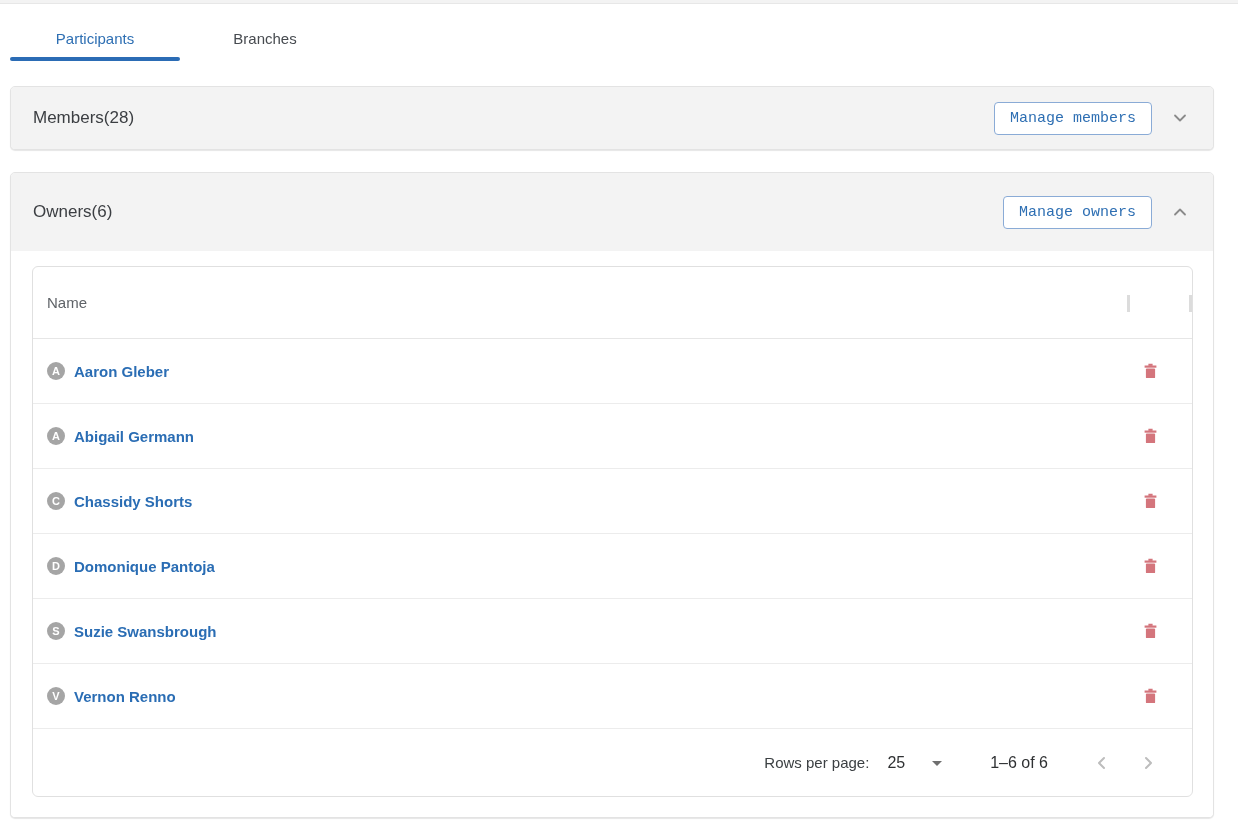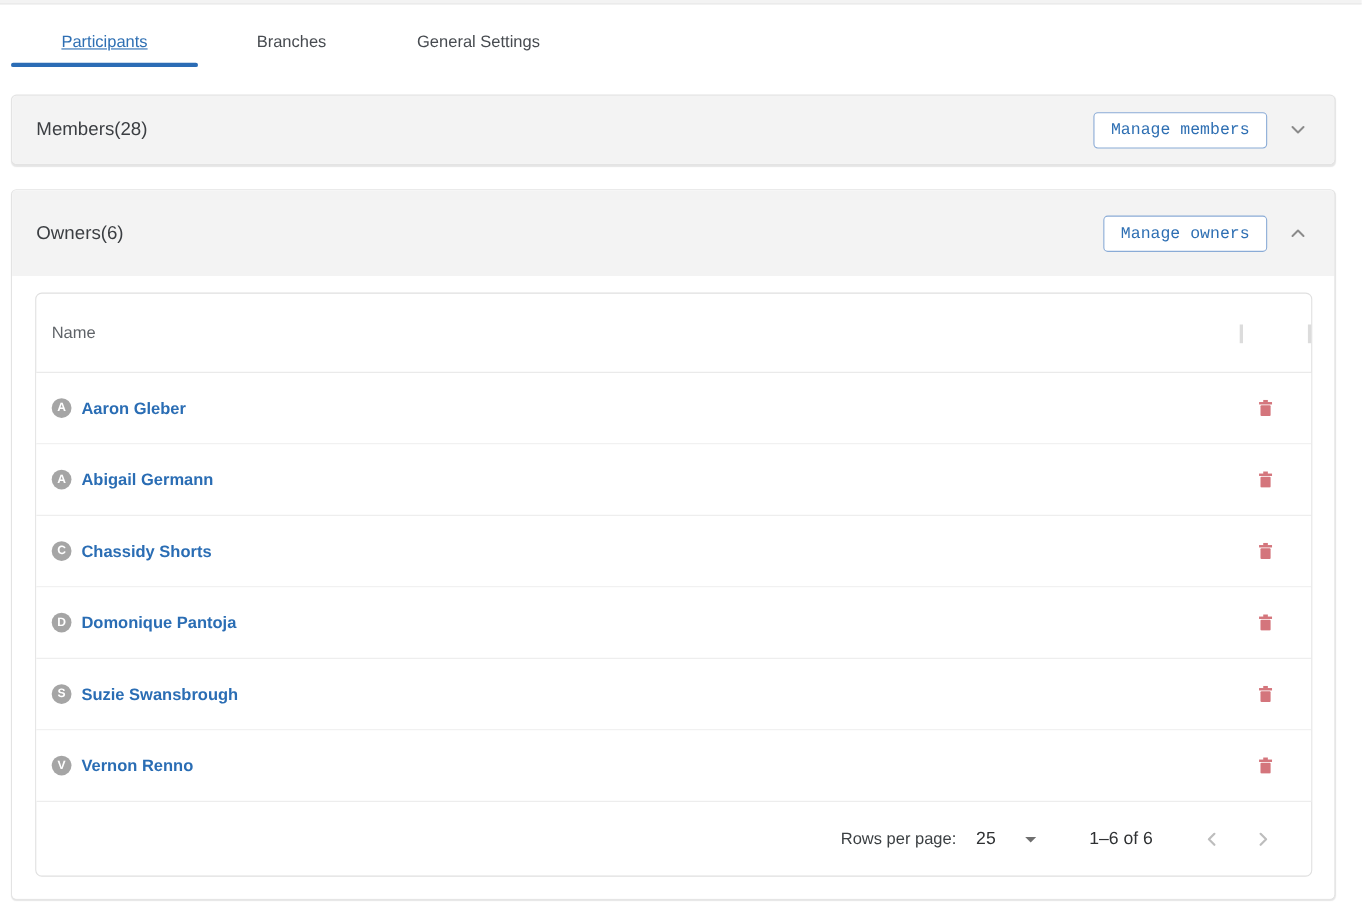--- a/index.html
+++ b/index.html
@@ -10,21 +10,21 @@
     color:#474b50;
   }
   .topstrip { height:4px; background:#f3f3f3; border-bottom:1px solid #e7e7e7; }
 
   
   .tabs { display:flex; margin:11px 24px 0 10px; }
   .tab {
     width:170px; height:46px; display:flex; align-items:center; justify-content:center;
     font-size:15px; color:#474b50; cursor:pointer; position:relative;
   }
-  .tab.active { color:#2e6fb3;text-decoration:underline; }
+  .tab.active { color:#2e6fb3; }
   .tab.active::after {
     content:""; position:absolute; left:0; right:0; bottom:0; height:4px;
     background:#2b6cb5; border-radius:2px;
   }
 
   
   .panel {
     margin:0 24px 0 10px; background:#fff;
     border:1px solid #e3e3e3; border-radius:5px;
     box-shadow:0 1px 1px rgba(0,0,0,0.10);
@@ -107,23 +107,20 @@
 <body>
 
 <div class="topstrip"></div>
 
 <nav class="tabs">
   <div class="tab active">
     <span>Participants</span>
   </div>
   <div class="tab">
     <span>Branches</span>
-  </div>
-  <div class="tab">
-    <span>General Settings</span>
   </div>
 </nav>
 
 <section class="panel members">
   <div class="panel-header">
     <h2 class="panel-title">Members(28)</h2>
     <div class="spacer"></div>
     <button class="manage-btn">Manage members</button>
     <span class="panel-chevron">
       <svg width="16" height="16" viewBox="0 0 16 16">

